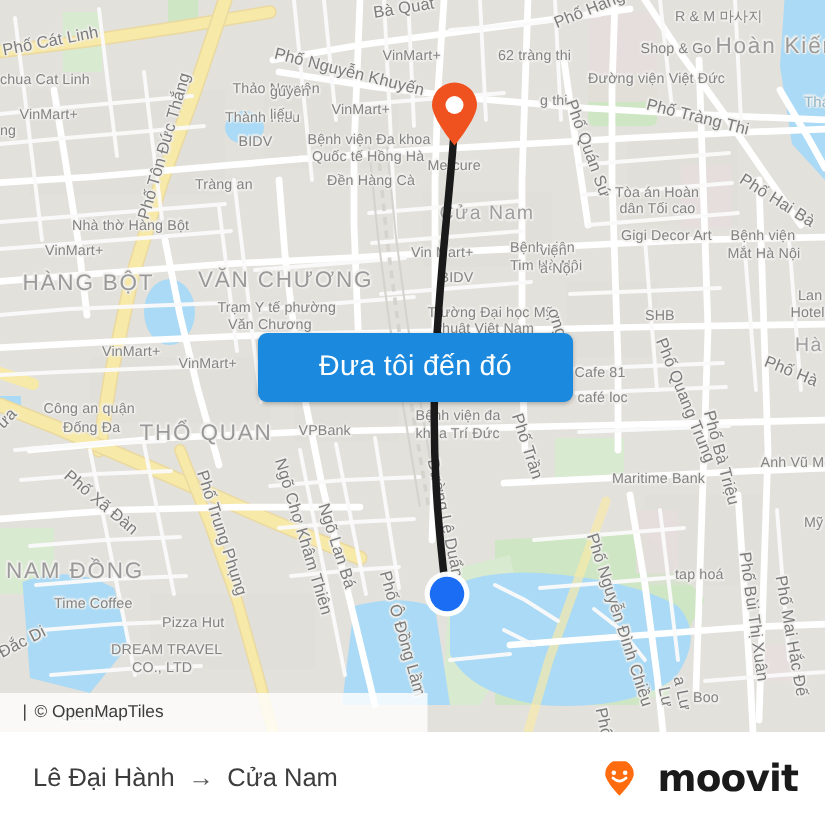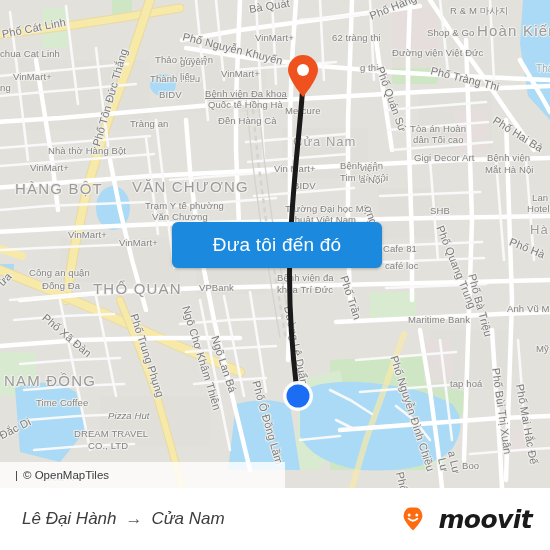--- a/index.html
+++ b/index.html
@@ -71,21 +71,21 @@
     padding-left:10px;
     box-sizing:border-box;
     font-size:11.5px;color:#3c3c3c;
   }
   #attribution .sep{margin:0 5px;color:#3c3c3c;}
 
   
   #footer{
     position:absolute;left:0;top:488px;width:550px;height:62px;
     background:#ffffff;
-    display:flex;align-items:center;font-style:italic;
+    display:flex;align-items:center;
   }
   #trip{
     margin-left:22px;
     font-size:17px;color:#3d3d3d;
     display:flex;align-items:center;gap:9px;
   }
   #trip .arrow{font-size:17px;color:#5a5a5a;}
   #brand{
     position:absolute;right:18px;top:50%;transform:translateY(-50%);
     display:flex;align-items:center;gap:13px;
@@ -287,21 +287,21 @@
         <div class="lbl poi" style="left: 130px; top: 118px;">Tràng an</div>
         <div class="lbl poi" style="left: 48px; top: 145px;">Nhà thờ Hàng Bột</div>
         <div class="lbl poi" style="left: 30px; top: 162px;">VinMart+</div>
         <div class="lbl big" style="left: 15px; top: 180px;">HÀNG BỘT</div>
         <div class="lbl road" style="left: 249px; top: 3px; transform: rotate(-9deg);">Bà Quát</div>
         <div class="lbl poi" style="left: 255px; top: 32px;">VinMart+</div>
         <div class="lbl road" style="left: 183px; top: 30px; transform: rotate(14deg);">Phố Nguyễn Khuyến</div>
         <div class="lbl poi" style="left: 180px; top: 56px;">guyên</div>
         <div class="lbl poi" style="left: 180px; top: 71px;">liếu</div>
         <div class="lbl poi" style="left: 221px; top: 68px;">VinMart+</div>
-        <div class="lbl poi" style="left: 205px; top: 88px; text-decoration: underline;">Bệnh viện Đa khoa</div>
+        <div class="lbl poi" style="left: 205px; top: 88px;">Bệnh viện Đa khoa</div>
         <div class="lbl poi" style="left: 208px; top: 99px;">Quốc tế Hồng Hà</div>
         <div class="lbl poi" style="left: 218px; top: 115px;">Đền Hàng Cà</div>
         <div class="lbl poi" style="left: 285px; top: 105px;">Mercure</div>
         <div class="lbl poi" style="left: 332px; top: 32px;">62 tràng thi</div>
         <div class="lbl area" style="left: 293px; top: 134px;">Cửa Nam</div>
         <div class="lbl poi" style="left: 274px; top: 163px;">Vin Mart+</div>
         <div class="lbl poi" style="left: 293px; top: 180px;">BIDV</div>
         <div class="lbl poi" style="left: 340px; top: 160px;">Bệnh viện</div>
         <div class="lbl poi" style="left: 340px; top: 172px;">Tim Hà Nội</div>
         <div class="lbl road" style="left: 370px; top: 10px; transform: rotate(-22deg);">Phố Hàng</div>
@@ -351,21 +351,21 @@
         <div class="lbl road" style="left: 368px; top: 200px; transform: rotate(72deg);">ợng</div>
         <div class="lbl poi" style="left: 383px; top: 243px;">Cafe 81</div>
         <div class="lbl poi" style="left: 385px; top: 260px;">café loc</div>
         <div class="lbl road" style="left: 472px; top: 268px; transform: rotate(75deg);">Phố Bà Triệu</div>
         <div class="lbl poi" style="left: 408px; top: 314px;">Maritime Bank</div>
         <div class="lbl poi" style="left: 507px; top: 303px;">Anh Vũ Mo</div>
         <div class="lbl poi" style="left: 536px; top: 343px;">Mỹ</div>
         <div class="lbl big" style="left: 4px; top: 372px;">NAM ĐỒNG</div>
         <div class="lbl poi" style="left: 36px; top: 397px;">Time Coffee</div>
         <div class="lbl road" style="left: 0px; top: 430px; transform: rotate(-27deg);">Đắc Di</div>
-        <div class="lbl poi" style="left: 108px; top: 410px; font-style: italic;">Pizza Hut</div>
+        <div class="lbl poi" style="left: 108px; top: 410px;">Pizza Hut</div>
         <div class="lbl poi" style="left: 74px; top: 428px;">DREAM TRAVEL</div>
         <div class="lbl poi" style="left: 88px; top: 440px;">CO., LTD</div>
         <div class="lbl road" style="left: 394px; top: 350px; transform: rotate(72deg);">Phố Nguyễn Đình Chiều</div>
         <div class="lbl poi" style="left: 450px; top: 378px;">tap hoá</div>
         <div class="lbl road" style="left: 496px; top: 362px; transform: rotate(82deg);">Phố Bùi Thị Xuân</div>
         <div class="lbl road" style="left: 520px; top: 378px; transform: rotate(80deg);">Phố Mai Hắc Đế</div>
         <div class="lbl road" style="left: 442px; top: 452px; transform: rotate(78deg);">Lư</div>
         <div class="lbl poi" style="left: 462px; top: 460px;">Boo</div>
         <div class="lbl road" style="left: 452px; top: 445px; transform: rotate(78deg);">a Lư</div>
         <div class="lbl poi" style="left: 40px; top: 472px;">Circle K</div>

